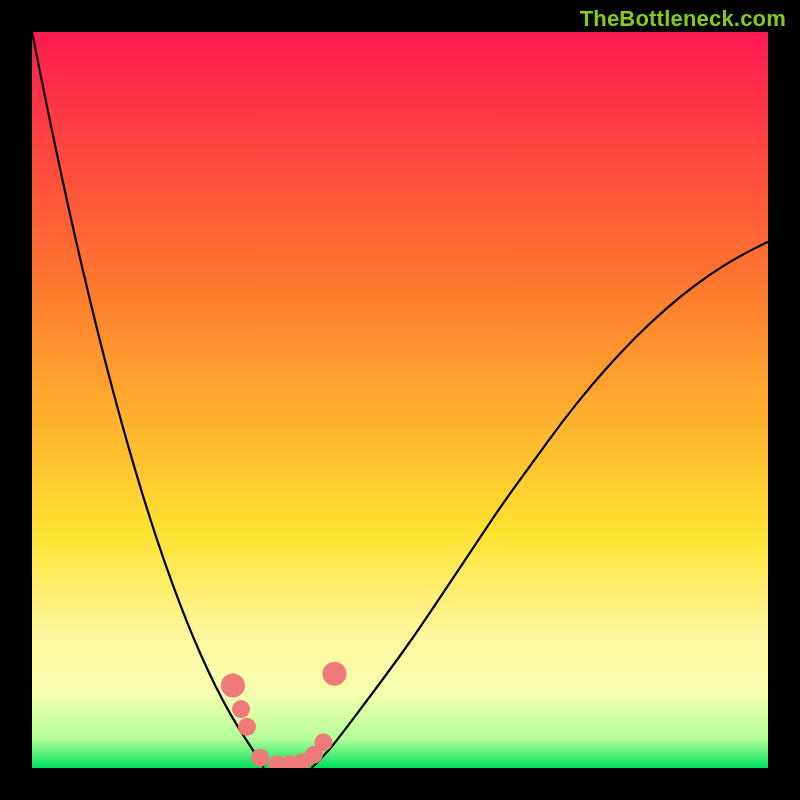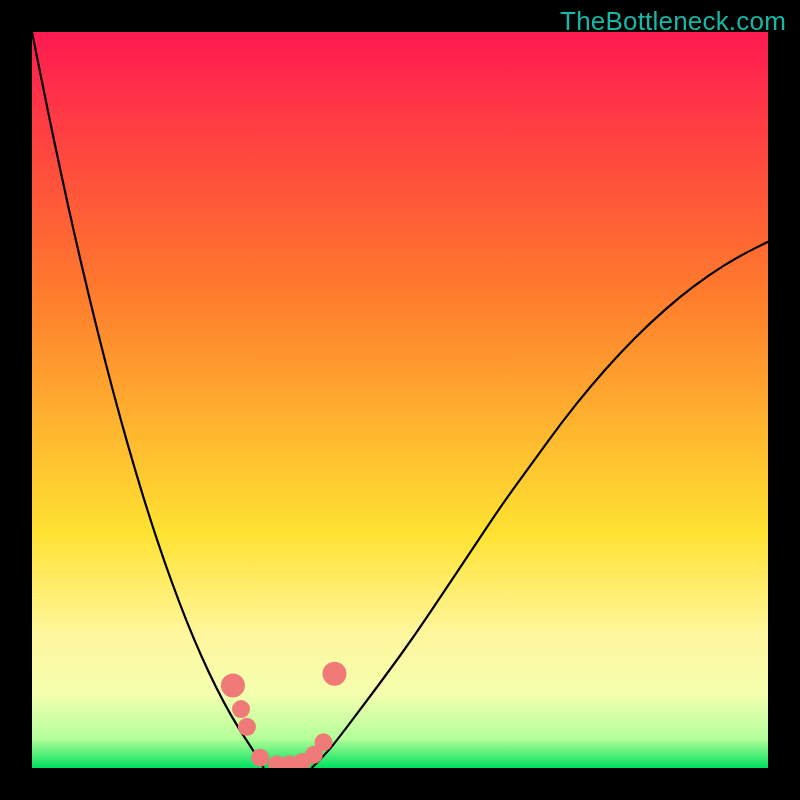--- a/index.html
+++ b/index.html
@@ -23,23 +23,23 @@
     top: 32px;
     left: 32px;
     width: 736px;
     height: 736px;
     overflow: hidden;
   }
   .watermark {
     position: absolute;
     top: 6px;
     right: 14px;
-    font-size: 26px;
-    font-weight: 400;
-    color: #14b8a6;
+    font-size: 22px;
+    font-weight: 700;
+    color: #84cc16;
     letter-spacing: 0.2px;
   }
 </style>
 </head>
 <body>
 
 <div class="frame">
   <div class="plot-area">
     <svg id="chart-svg" width="736" height="736" viewBox="0 0 736 736">
       <defs>

